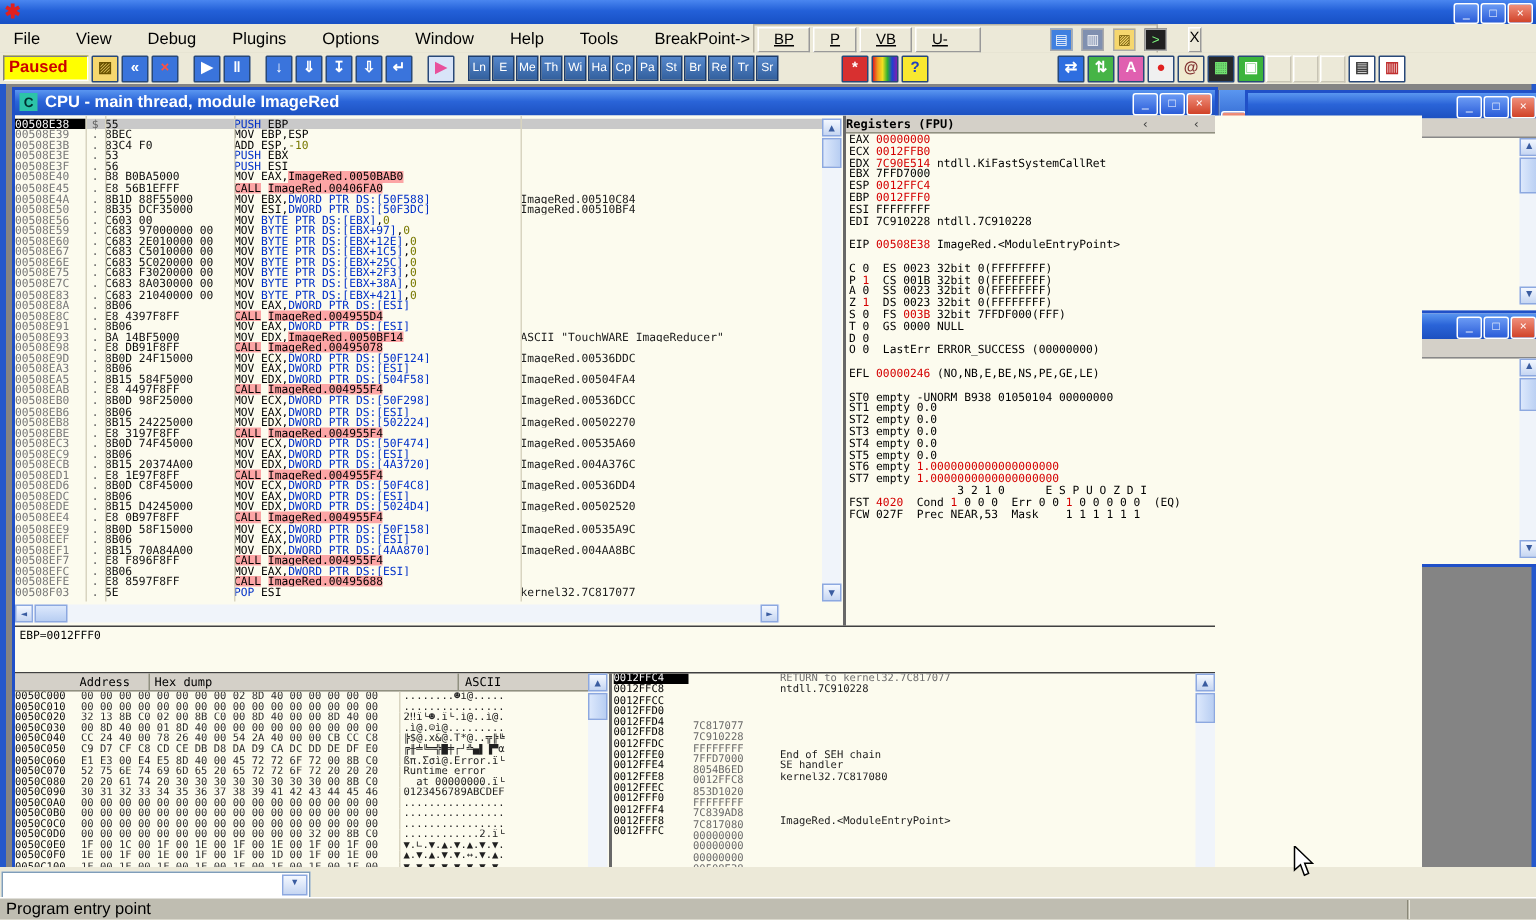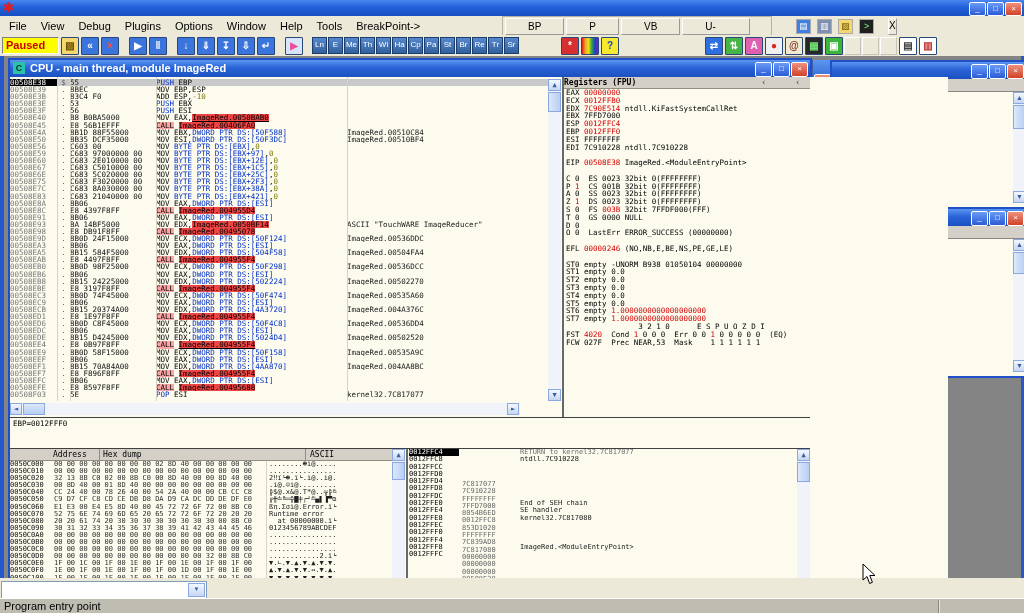--- a/index.html
+++ b/index.html
@@ -10,26 +10,26 @@
     background:linear-gradient(180deg,#4a86f0 0%,#2360d8 45%,#1750c4 100%);}
   .app-icon{position:absolute;left:3px;top:1px;color:#e02020;font-weight:bold;font-size:13px;line-height:13px;}
   .title-text{position:absolute;left:20px;top:2px;color:#fff;font-size:10px;font-weight:bold;}
   .winbtns{position:absolute;right:2px;top:2px;display:flex;gap:1px;}
   .wbtn{width:15px;height:12px;font-size:8px;line-height:11px;text-align:center;color:#fff;
     border:1px solid #fff;border-radius:2px;background:linear-gradient(180deg,#6a9af4,#2a5cd8);}
   .wbtn.close{background:linear-gradient(180deg,#f0907c,#d04228);}
   
   .menubar{position:absolute;left:0;top:16px;width:1024px;height:19px;background:#ECE9D8;
     border-bottom:1px solid #d8d4c4;font-size:11px;}
-  .menu-items{position:absolute;left:2px;top:0;display:flex;height:19px;align-items:center;}
+  .menu-items{position:absolute;left:2px;top:0;display:flex;height:19px;align-items:center;gap:10px;}
   .mitem{padding:0 7px;color:#000;}
   .plugin-frame{position:absolute;left:502px;top:0px;width:268px;height:19px;border:1px solid #b8b4a4;
     display:flex;align-items:center;}
-  .pbtn{height:15px;line-height:15px;padding:0 22px;margin-left:2px;font-size:10px;background:#ECE9D8;
-    border:1px solid #999;border-top-color:#fff;border-left-color:#fff;color:#000;}
+  .pbtn{height:15px;line-height:15px;padding:0 10px;margin-left:2px;font-size:10px;background:#ECE9D8;
+    border:1px solid #999;border-top-color:#fff;border-left-color:#fff;color:#000;text-decoration:underline;}
   .plugin-icons{display:flex;margin-left:46px;gap:6px;}
   .picon{width:13px;height:13px;font-size:9px;line-height:13px;text-align:center;border:1px solid #aaa;}
   .pclose{margin-left:14px;width:16px;height:15px;text-align:center;line-height:14px;font-size:10px;
     border:1px solid #999;border-top-color:#fff;border-left-color:#fff;}
   
   .toolbar{position:absolute;left:0;top:35px;width:1024px;height:21px;background:#ECE9D8;display:flex;align-items:center;}
   .paused{width:52px;height:15px;margin-left:2px;background:#ffff00;color:#cc0000;font-weight:bold;
     font-size:11px;line-height:15px;padding-left:3px;border:1px solid #808080;border-bottom-color:#fff;border-right-color:#fff;}
   .tbar-group{display:flex;align-items:center;height:21px;}
   .tbtn{width:16px;height:16px;margin-left:2px;font-size:10px;font-weight:bold;line-height:15px;text-align:center;
@@ -72,21 +72,21 @@
   .drow{display:flex;height:7.1px;line-height:7.1px;font-size:7.5px;white-space:pre;}
   .dsel{background:#c9c9c9;}
   .daddr{width:47px;color:#787878;overflow:hidden;}
   .daddrsel{background:#000;color:#f8f8f8;}
   .dflag{width:13px;color:#606060;text-align:center;}
   .dbytes{width:86px;color:#101010;overflow:hidden;}
   .dasm{width:191px;overflow:hidden;}
   .dcmt{flex:1;color:#202020;overflow:hidden;}
   .vline{position:absolute;top:0;width:1px;background:#d8d4c0;}
   .tk-k{color:#000;} .tk-r{color:#d40000;} .tk-p{color:#0030c8;} .tk-n{color:#787800;}
-  .tk-c{background:#fca5a5;color:#000;} .tk-y{background:#ef4444;color:#000;text-decoration:underline;}
+  .tk-c{background:#fca5a5;color:#000;} .tk-y{background:#fca5a5;color:#000;}
   .regs{position:absolute;left:554px;top:0;width:246px;height:340px;}
   .reghdr{height:11px;background:#D4D0C8;border-bottom:1px solid #909080;font-size:8px;font-weight:bold;
     line-height:11px;padding-left:0;font-family:"DejaVu Sans Mono",monospace;position:relative;}
   .regnav{position:absolute;top:0;font-size:8px;font-weight:normal;color:#404040;}
   .rline{height:7.8px;line-height:7.8px;font-size:7.5px;white-space:pre;padding-left:2px;}
   .regdivider{position:absolute;left:552px;top:0;width:2px;height:340px;background:#686868;}
   .infopane{position:absolute;left:0;top:340px;width:800px;height:31px;border-top:1px solid #404040;
     font-size:7.5px;line-height:9px;padding:1px 0 0 3px;box-sizing:border-box;}
   .dumpwrap{position:absolute;left:0;top:371px;width:800px;height:130px;border-top:1px solid #404040;}
   .dumphdr{position:absolute;left:0;top:0;width:382px;height:11px;background:#D4D0C8;border-bottom:1px solid #909080;

